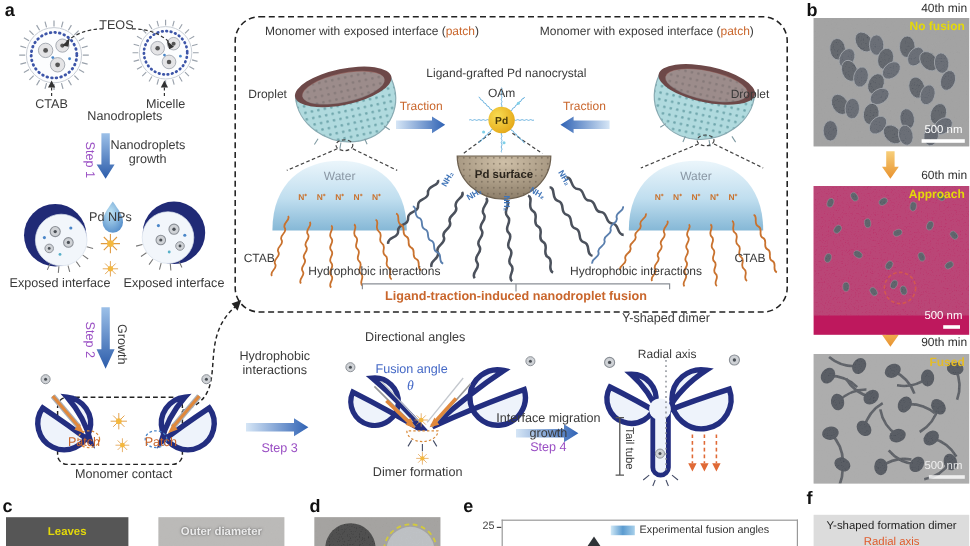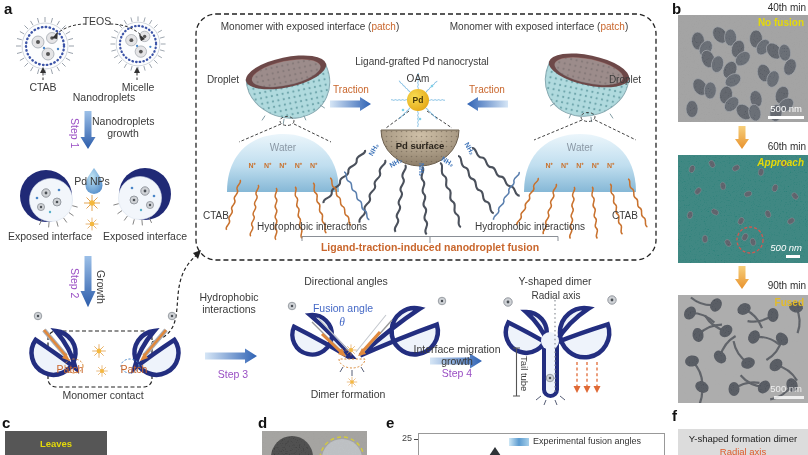--- a/index.html
+++ b/index.html
@@ -325,21 +325,21 @@
 <div class="t purple" style="left:203px;top:369px;width:60px;">Step 3</div>
 <div class="t" style="left:298px;top:276px;width:96px;">Directional angles</div>
 <div class="t blue" style="left:303px;top:303px;width:80px;">Fusion angle</div>
 <div class="t blue theta" style="left:332px;top:316px;width:20px;">θ</div>
 <div class="t" style="left:297px;top:389px;width:102px;">Dimer formation</div>
 <div class="t" style="left:407px;top:344px;width:100px;">
       <span style="display:block">Interface migration</span>
       <span style="display:block">growth</span>
     </div>
 <div class="t purple" style="left:427px;top:368px;width:60px;">Step 4</div>
-<div class="t" style="left:503px;top:276px;width:104px;">Y-shaped dimer</div>
+<div class="t" style="left:503px;top:260px;width:104px;">Y-shaped dimer</div>
 <div class="t" style="left:506px;top:290px;width:100px;font-size:10px;">Radial axis</div>
 <div class="vert" style="left:519px;top:349px;height:50px;font-size:9.5px;">Tail tube</div>
 
 <div class="t ins" style="left:212px;top:21px;width:196px;"><span>Monomer with exposed interface (</span><span class="orange">patch</span><span>)</span></div>
 <div class="t ins" style="left:441px;top:21px;width:196px;"><span>Monomer with exposed interface (</span><span class="orange">patch</span><span>)</span></div>
 <div class="t ins" style="left:198px;top:74px;width:50px;">Droplet</div>
 <div class="t ins" style="left:600px;top:74px;width:50px;">Droplet</div>
 <div class="t ins" style="left:348px;top:56px;width:148px;">Ligand-grafted Pd nanocrystal</div>
 <div class="t ins" style="left:394px;top:73px;width:48px;">OAm</div>
 <div class="pdcircle">Pd</div>
@@ -385,21 +385,21 @@
   </svg>
   <div class="status">No fusion</div>
   <div class="scale" style="bottom:8px;">500 nm</div>
   <div class="sbar" style="right:4px;bottom:3px;width:36px;"></div>
 </div>
 <svg class="bgsvg" width="808" height="455" style="pointer-events:none;">
   <use href="#arrO" transform="translate(742,126)"></use>
   <use href="#arrO" transform="translate(742,266)"></use>
 </svg>
 <div class="time" style="top:141px;">60th min</div>
-<div class="tem" style="top:155px;height:108px;background:#0f766e;font-style:italic;">
+<div class="tem" style="top:155px;height:124px;background:#be185d;">
   <svg width="130" height="108">
     <g>
       <use href="#blob1" transform="translate(14,14) scale(0.45) rotate(20)"></use>
           <use href="#blob1" transform="translate(34,9) scale(0.45) rotate(-30)"></use>
       <use href="#blob1" transform="translate(58,13) scale(0.45) rotate(60)"></use>
           <use href="#blob1" transform="translate(83,17) scale(0.45) rotate(10)"></use>
       <use href="#blob1" transform="translate(106,9) scale(0.45) rotate(-50)"></use>
           <use href="#blob1" transform="translate(20,36) scale(0.45) rotate(40)"></use>
       <use href="#blob1" transform="translate(45,31) scale(0.45) rotate(-10)"></use>
           <use href="#blob1" transform="translate(70,39) scale(0.45) rotate(70)"></use>
@@ -446,20 +446,26 @@
   </svg>
   <div class="status" style="color:#e2bb2a;">Fused</div>
   <div class="scale" style="bottom:9px;opacity:0.8;">500 nm</div>
   <div class="sbar" style="right:4px;bottom:4px;width:30px;opacity:0.8;"></div>
 </div>
 
 <div class="pl" style="left:2px;top:414px;">c</div>
 <div class="cimg" style="left:5px;width:102px;background:#565656;">
   <div class="clabel" style="color:#e4d90a;">Leaves</div>
 </div>
+<div class="cimg" style="left:132px;width:105px;background:#c0bebb;">
+  <svg width="105" height="24">
+        <rect width="105" height="24" filter="url(#grain)" opacity="0.4"></rect>
+      </svg>
+  <div class="clabel" style="color:#ececec;text-shadow:0 0 2px #555;">Outer diameter</div>
+</div>
 <div class="pl" style="left:258px;top:414px;">d</div>
 <div class="cimg" style="left:262px;width:105px;background:#9e9c98;">
   <svg width="105" height="24">
     <circle cx="30" cy="26" r="21" fill="#1c1c1c"></circle>
     <circle cx="80" cy="28" r="20" fill="#c3c8cd"></circle>
     <circle cx="80" cy="28" r="22" fill="none" stroke="#e3d600" stroke-width="1.5" stroke-dasharray="4 3"></circle>
     <rect width="105" height="24" filter="url(#grain)" opacity="0.35"></rect>
   </svg>
 </div>
 <div class="pl" style="left:386px;top:414px;">e</div>

